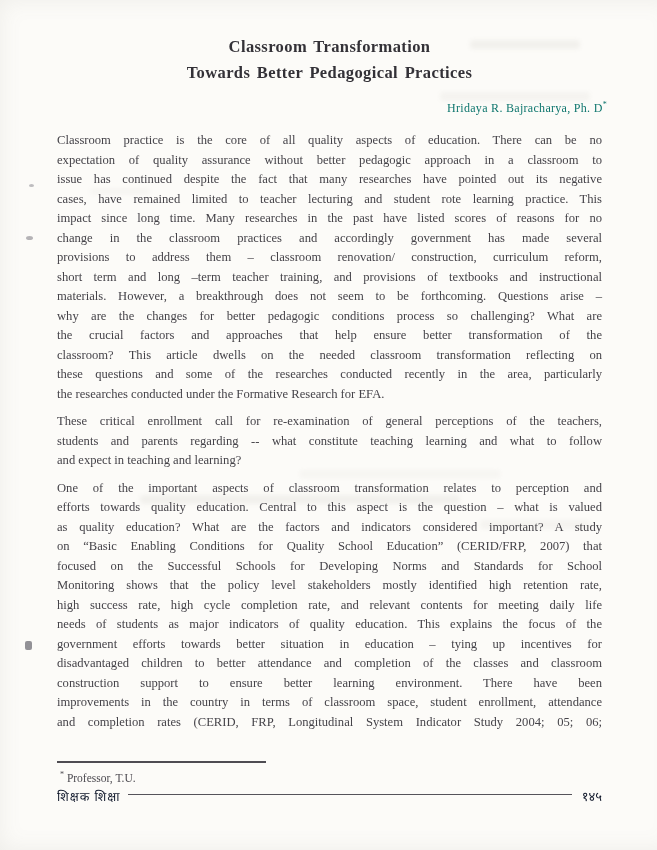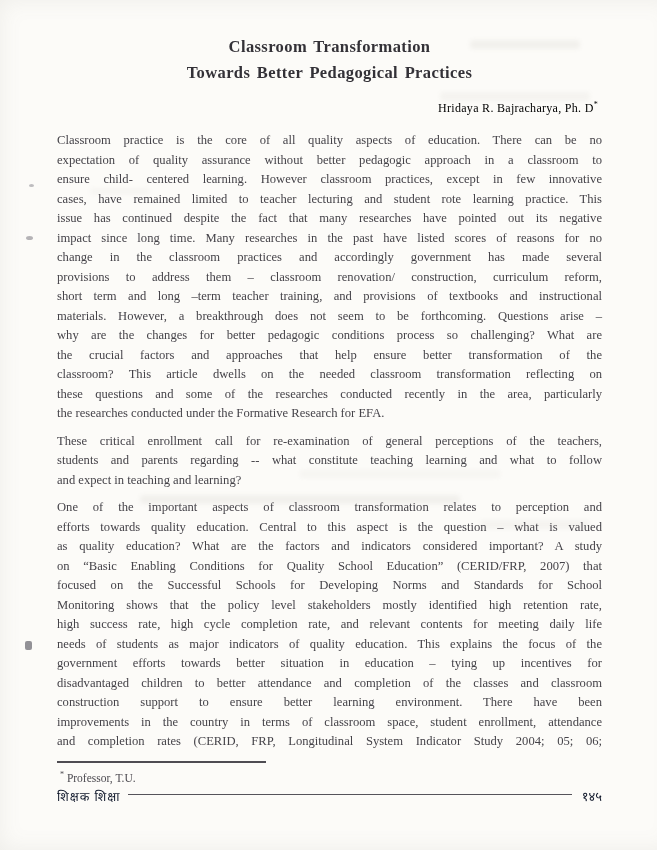--- a/index.html
+++ b/index.html
@@ -12,22 +12,22 @@
     overflow:hidden;
     box-shadow:inset 0 0 22px rgba(120,115,105,0.10);
     padding-left:16px;
   }
   .title-block{
     position:absolute;top:34px;left:57px;width:545px;
     text-align:center;font-weight:bold;font-size:16.5px;line-height:26px;
     color:#333137;letter-spacing:0.4px;word-spacing:2px;
   }
   .author-line{
-    position:absolute;top:100px;left:53px;width:545px;
-    text-align:right;font-size:12px;color:#000000;letter-spacing:0.3px;
+    position:absolute;top:100px;left:62px;width:545px;
+    text-align:right;font-size:12px;color:#0f766e;letter-spacing:0.3px;
   }
   .author-line sup{font-size:8px;}
   .body-block{
     position:absolute;top:131px;left:57px;width:545px;
     font-size:12.6px;line-height:19.5px;color:#454349;
   }
   .para{margin:0 0 8px 0;}
   .jline{
     text-align:justify;
     text-align-last:justify;
@@ -75,23 +75,22 @@
     <div>Towards Better Pedagogical Practices</div>
   </div>
 
   <div class="author-line"><span>Hridaya R. Bajracharya, Ph. D</span><sup>*</sup>
   </div>
 
   <div class="body-block">
       <div class="para">
         <div class="jline">Classroom practice is the core of all quality aspects of education. There can be no</div>
         <div class="jline">expectation of quality assurance without better pedagogic approach in a classroom to</div>
-        <div class="jline">ensure child- centered learning.  However classroom practices, except in few innovative</div>
+        <div class="jline">issue has continued despite the fact that many researches have pointed out its negative</div>
         <div class="jline">cases, have remained limited to teacher lecturing and student rote learning practice.  This</div>
-        <div class="jline">issue has continued despite the fact that many researches have pointed out its negative</div>
         <div class="jline">impact since long time. Many researches in the past have listed scores of reasons for no</div>
         <div class="jline">change in the classroom practices and accordingly government has made several</div>
         <div class="jline">provisions to address them – classroom renovation/ construction, curriculum reform,</div>
         <div class="jline">short term and long –term teacher training, and provisions of textbooks and instructional</div>
         <div class="jline">materials. However, a breakthrough does not seem to be forthcoming. Questions arise –</div>
         <div class="jline">why are the changes for better pedagogic conditions process so challenging?  What are</div>
         <div class="jline">the crucial factors and approaches that help ensure better transformation of the</div>
         <div class="jline">classroom? This article dwells on the needed classroom transformation reflecting on</div>
         <div class="jline">these questions and some of the researches conducted recently in the area, particularly</div>
         <div class="jline lastline">the researches conducted under the Formative Research for EFA.</div>

